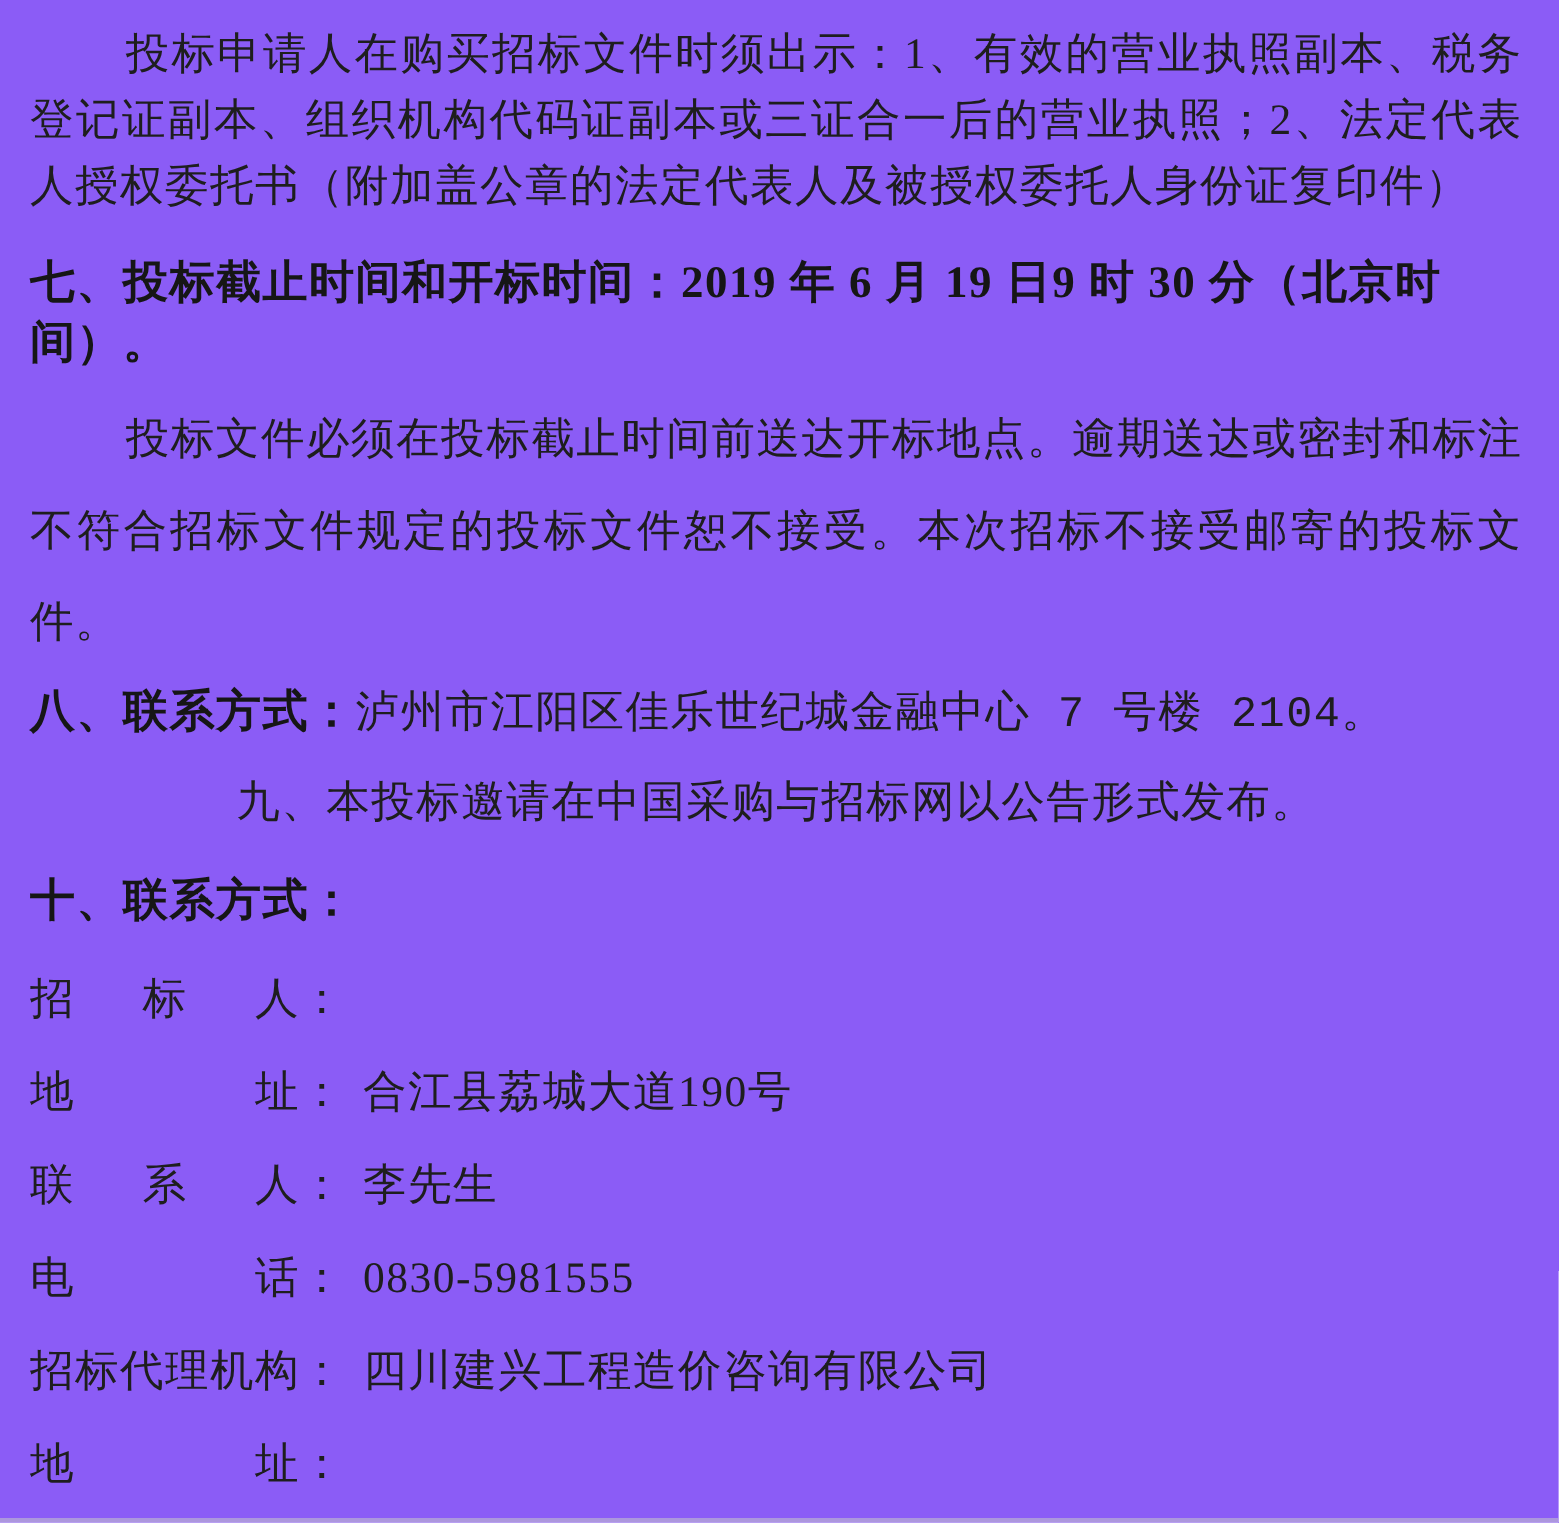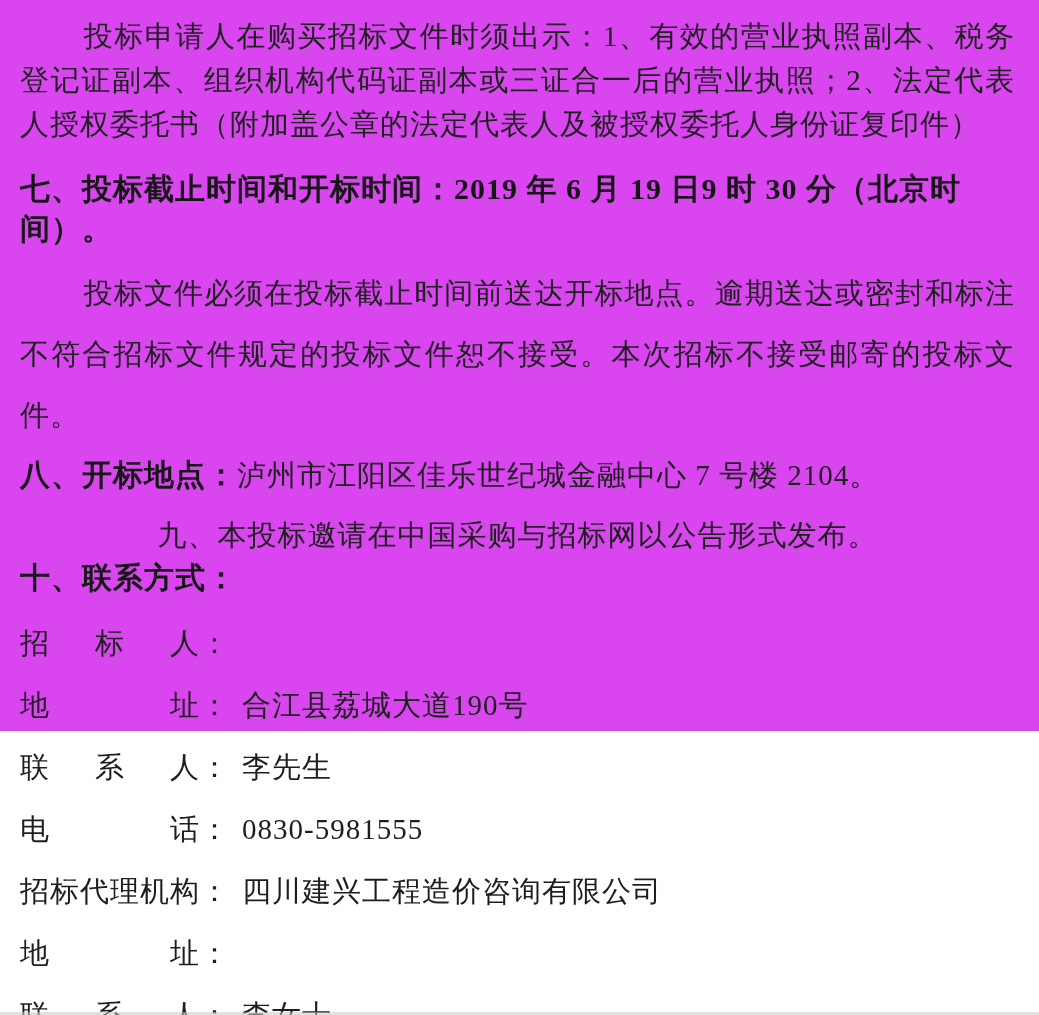--- a/index.html
+++ b/index.html
@@ -11,23 +11,23 @@
     width: 1039px;
     height: 1015px;
     overflow: hidden;
     color: #1c1c1c;
     font-family: "Liberation Serif", "DejaVu Serif", serif;
     position: relative;
   }
   .page {
     box-sizing: border-box;
     width: 1039px;
-    height: 731px;
+    height: 1015px;
     padding: 10px 24px 0 20px;
-    background: #d946ef;
+    background: #8b5cf6;
   }
   
   .para {
     margin: 0;
     font-size: 29px;
     text-align: justify;
     letter-spacing: 1px;
     color: #1e1e1e;
   }
   .indent { text-indent: 2.2em; }
@@ -44,33 +44,33 @@
     letter-spacing: 1px;
   }
   .h7 { margin-top: 23px; }
   .h7 .date-part {
     font-family: "Liberation Serif", "DejaVu Serif", serif;
     font-weight: bold;
   }
   .h8 { margin-top: 9px; }
   .h8 .value-part,
   .plain-line {
-    font-family: Liberation Serif, serif;
+    font-family: Liberation Mono, monospace;
     font-weight: normal;
     font-size: 29px;
     color: #1e1e1e;
   }
   .plain-line {
     margin: 0;
     margin-top: 20px;
     line-height: 40px;
     letter-spacing: 1px;
     text-align: center;
   }
-  .h10 { margin-top: 3px; }
+  .h10 { margin-top: 24px; }
   
   .contacts { margin-top: 25px; }
   .contact-row {
     display: flex;
     align-items: center;
     font-size: 29px;
     line-height: 40px;
     margin-bottom: 22px;
     letter-spacing: 1px;
     color: #1e1e1e;
@@ -100,21 +100,21 @@
 <body>
 
 <div class="page">
 
   <p class="para indent p1">投标申请人在购买招标文件时须出示：1、有效的营业执照副本、税务登记证副本、组织机构代码证副本或三证合一后的营业执照；2、法定代表人授权委托书（附加盖公章的法定代表人及被授权委托人身份证复印件）</p>
 
   <p class="heading h7"><span>七、投标截止时间和开标时间：</span><span class="date-part">2019 年 6 月 19 日9 时 30 分（北京时间）。</span></p>
 
   <p class="para indent p2">投标文件必须在投标截止时间前送达开标地点。逾期送达或密封和标注不符合招标文件规定的投标文件恕不接受。本次招标不接受邮寄的投标文件。</p>
 
-  <p class="heading h8"><span>八、开标地点：</span><span class="value-part">泸州市江阳区佳乐世纪城金融中心 7 号楼 2104。</span></p>
+  <p class="heading h8"><span>八、联系方式：</span><span class="value-part">泸州市江阳区佳乐世纪城金融中心 7 号楼 2104。</span></p>
 
   <p class="plain-line">九、本投标邀请在中国采购与招标网以公告形式发布。</p>
 
   <p class="heading h10">十、联系方式：</p>
 
   <div class="contacts">
 
     <div class="contact-row">
       <span class="contact-label">招标人</span>
         <span class="contact-colon">：</span>

